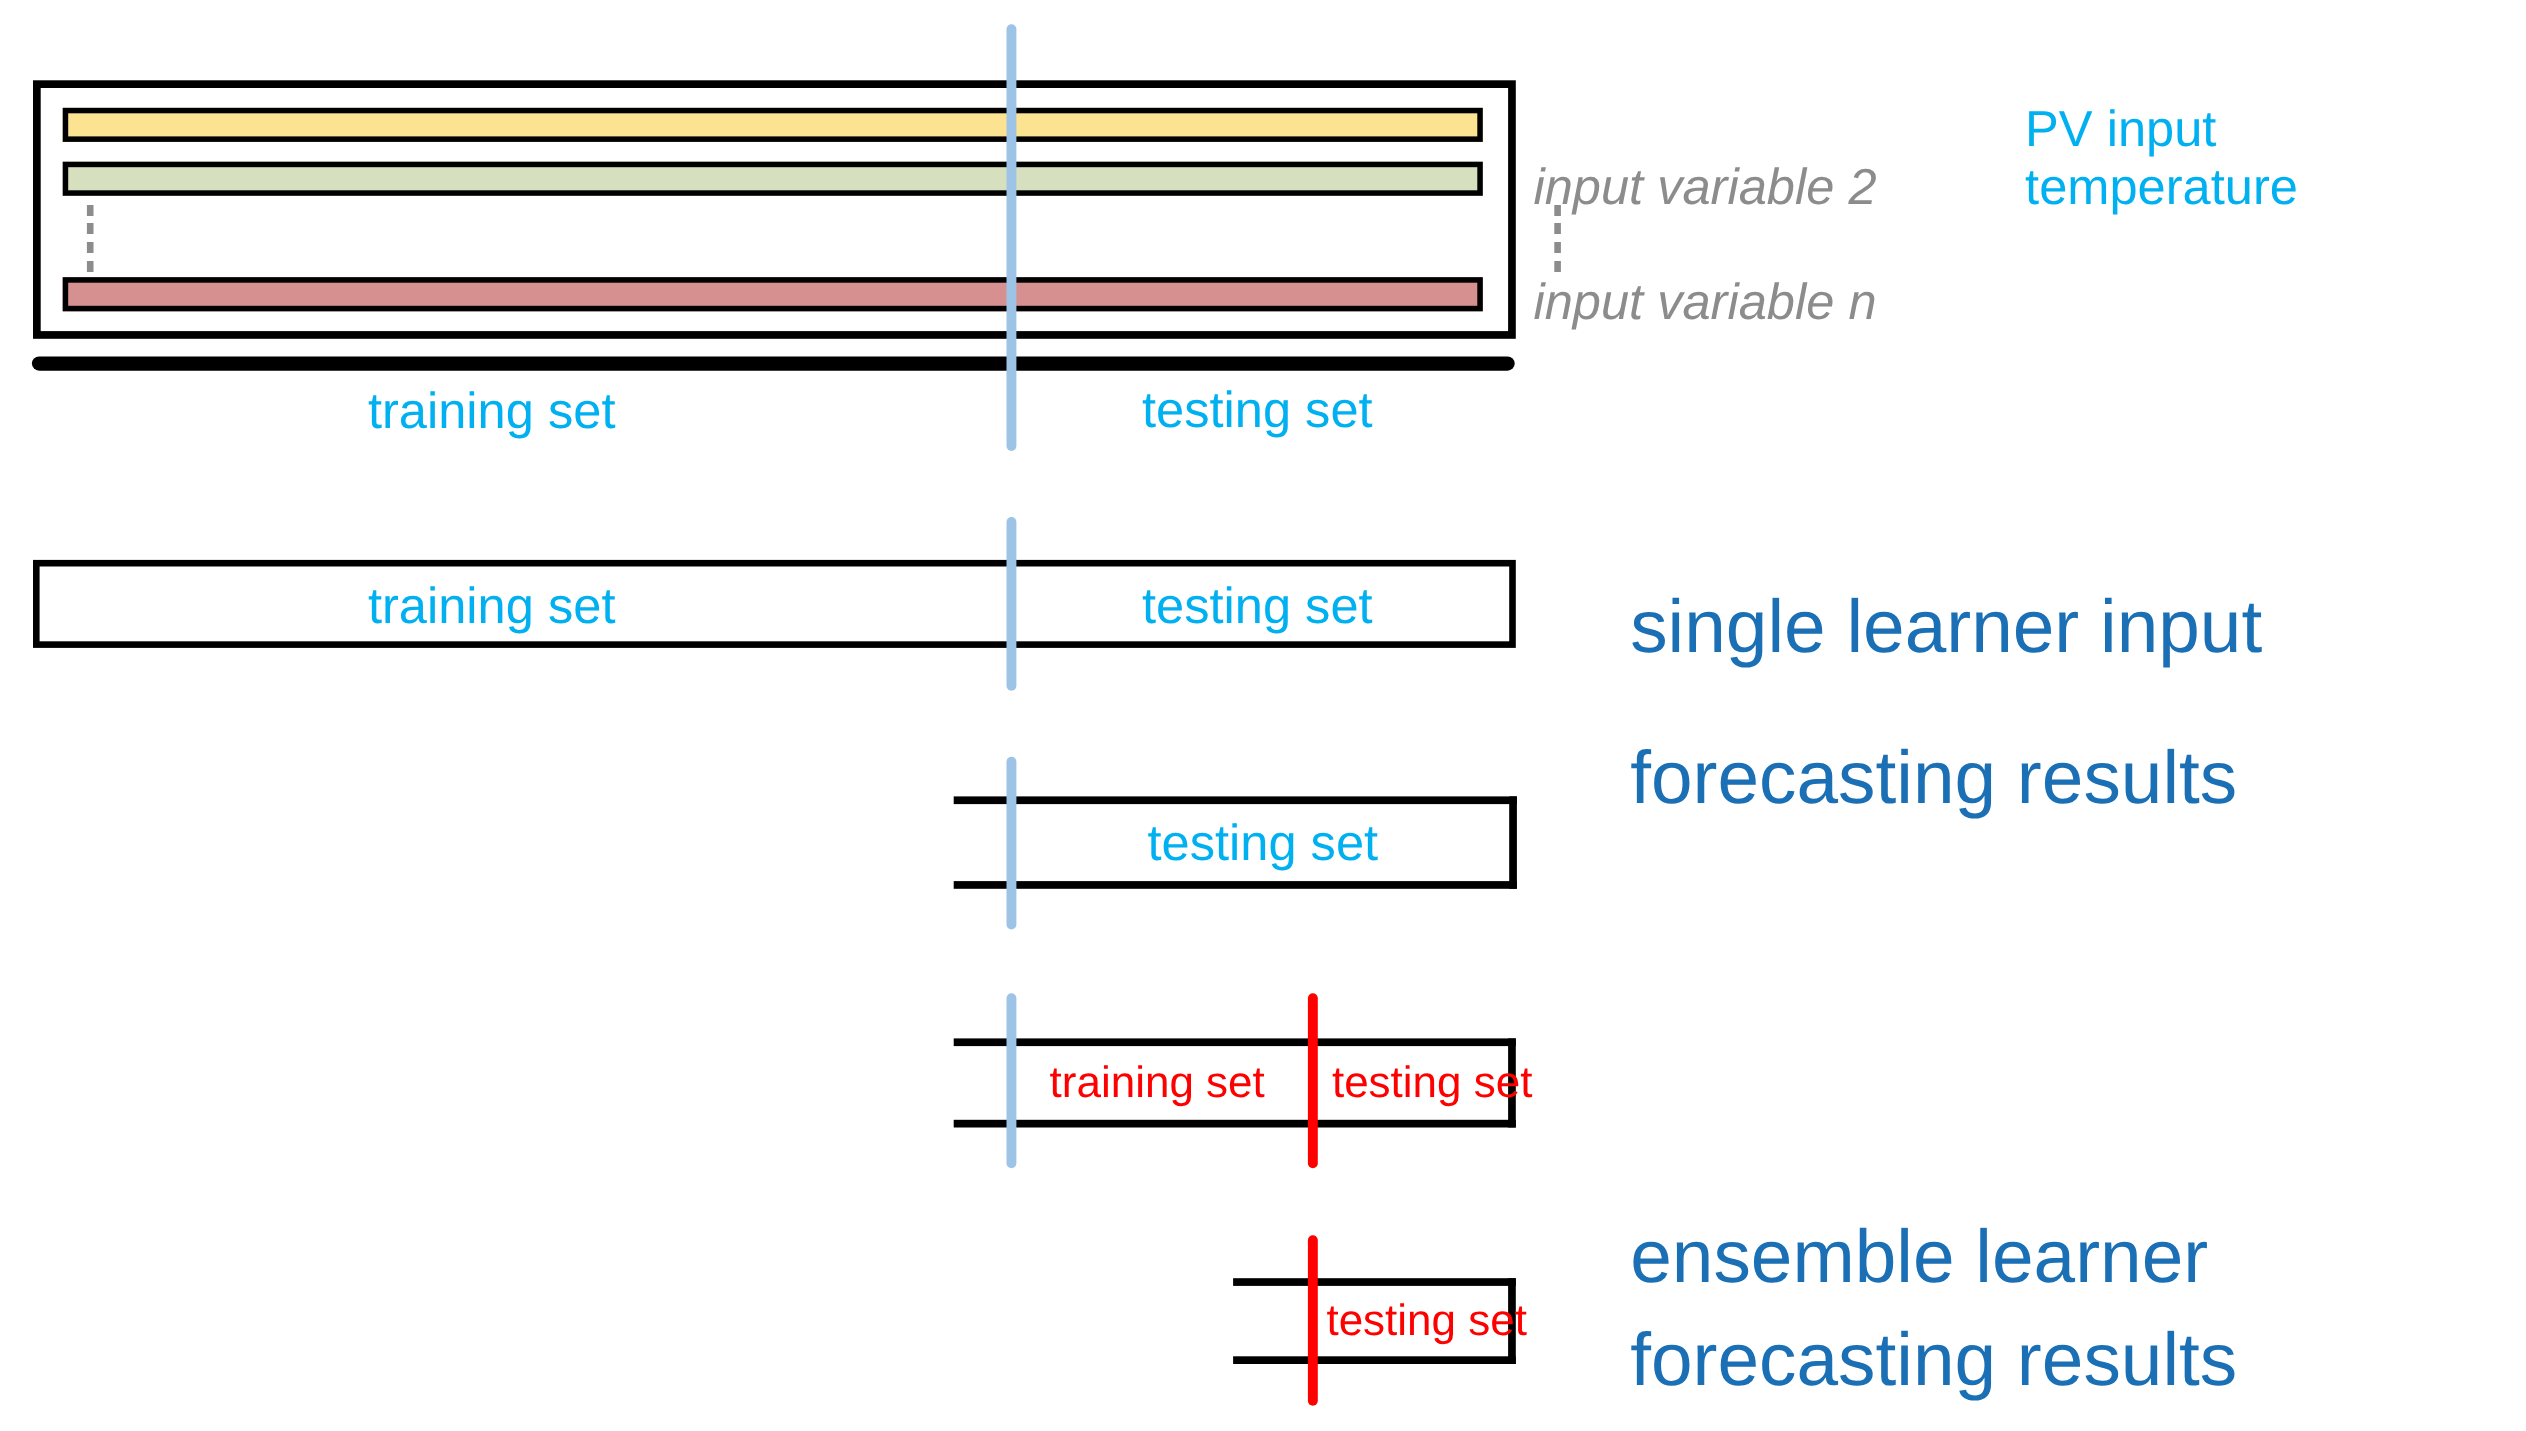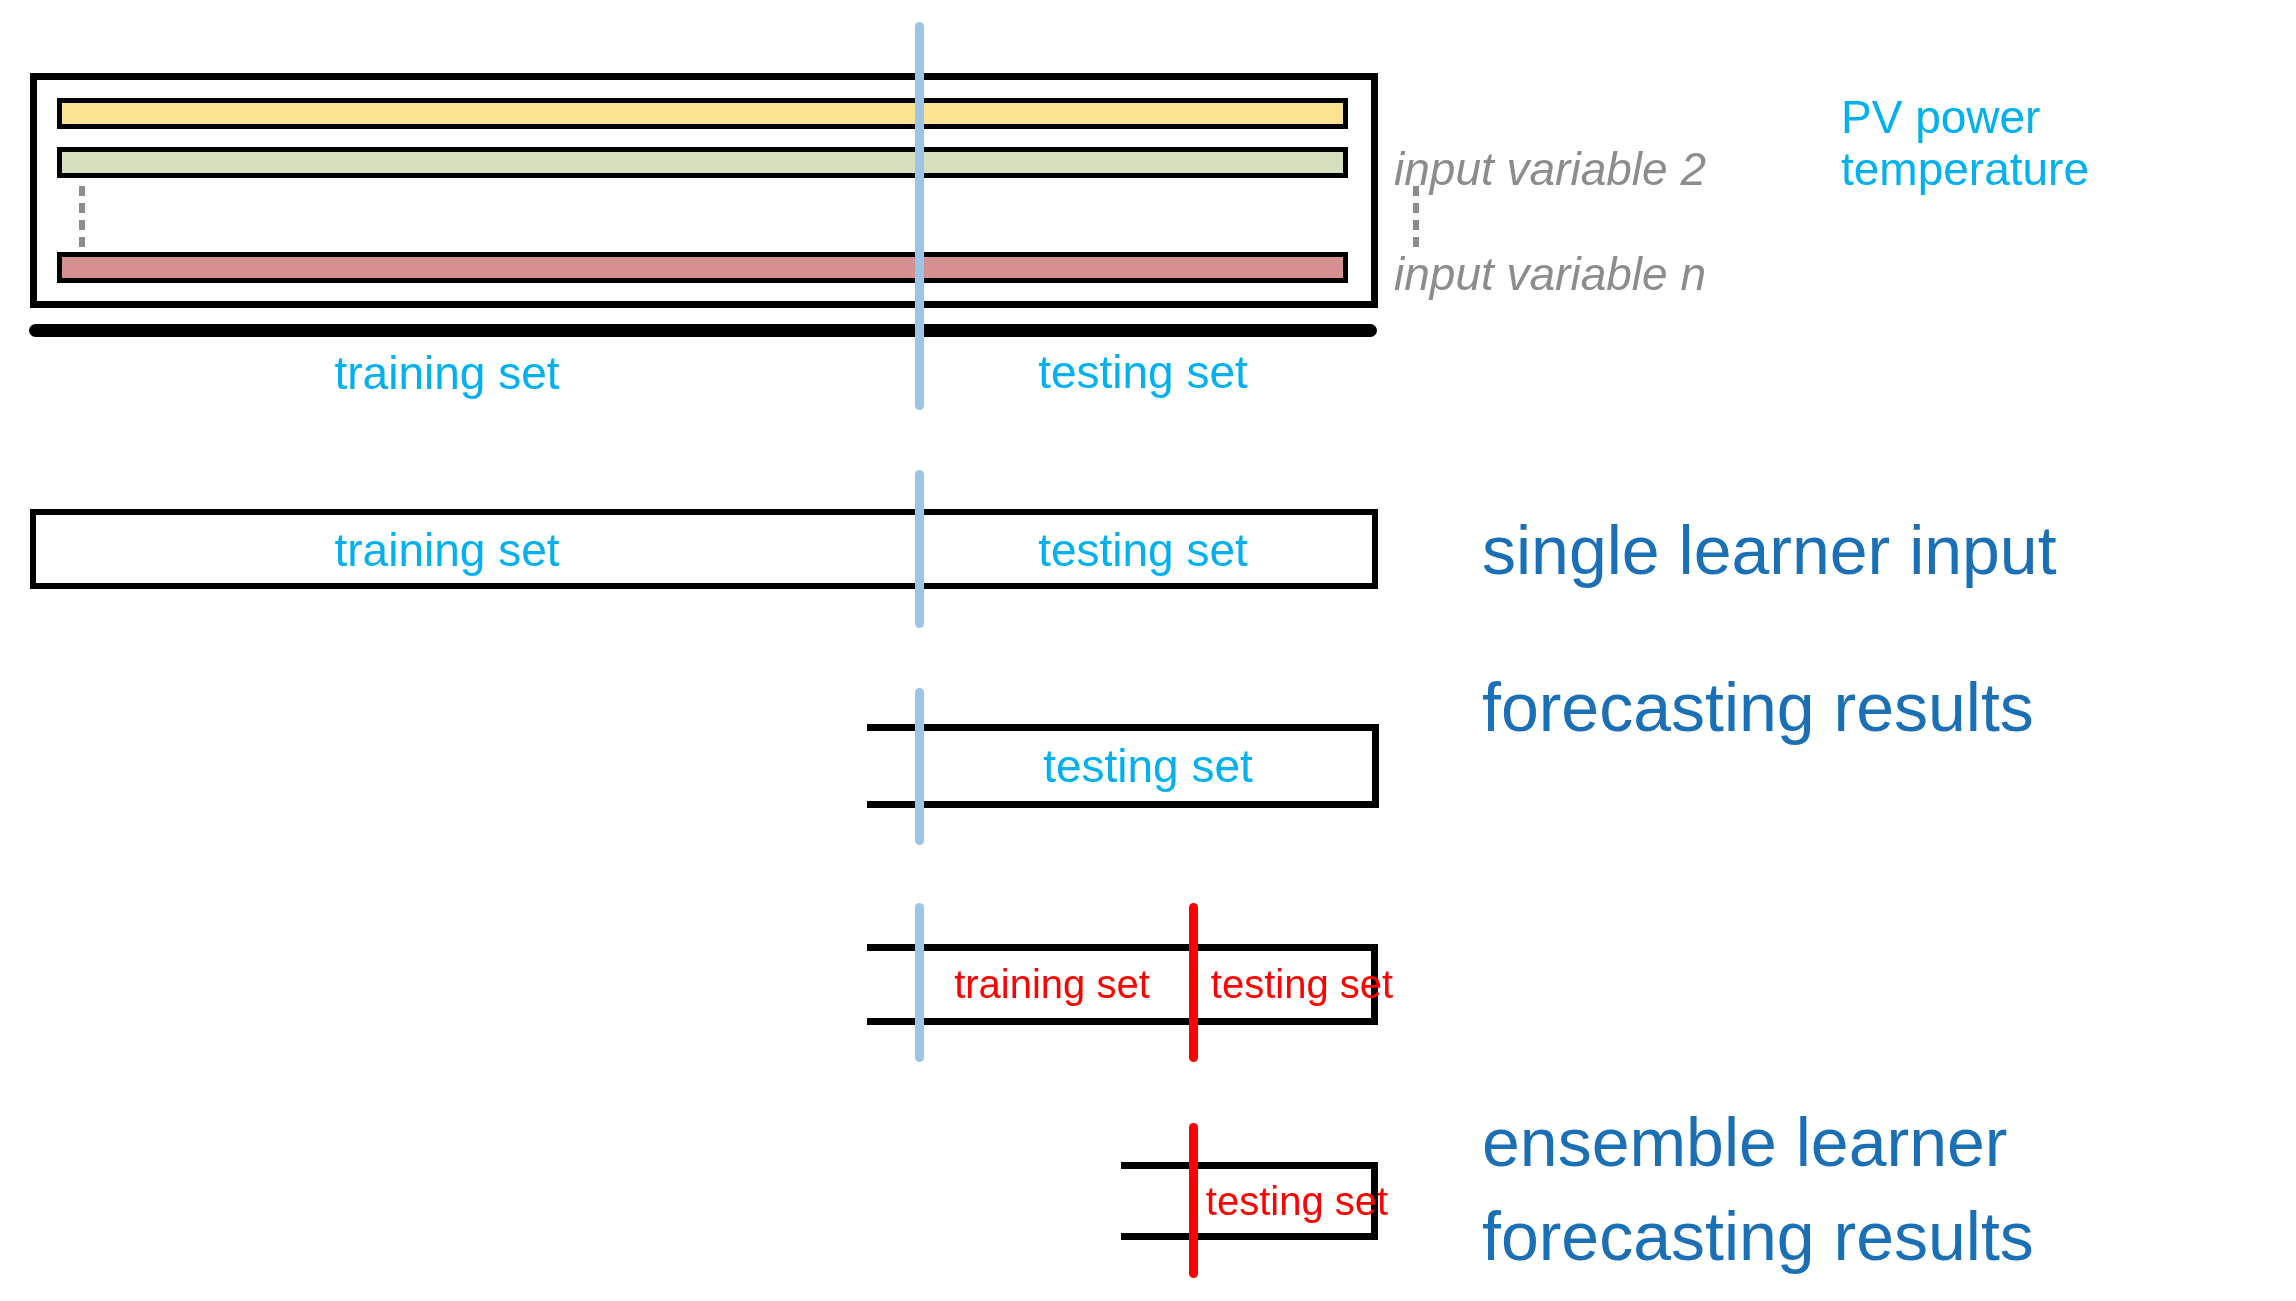--- a/index.html
+++ b/index.html
@@ -75,28 +75,28 @@
   <div class="abs dashes dashes-right"></div>
   <div class="abs underline"></div>
   <div class="abs vline vline-blue vl-top"></div>
 
   <div class="abs cyan-label" style="left:247px;top:346px;">training set</div>
   <div class="abs cyan-label" style="left:943px;top:345px;">testing set</div>
 
   <div class="abs gray-label" style="top:142px;">input variable 2</div>
   <div class="abs gray-label" style="top:247px;">input variable n</div>
 
-  <div class="abs meaning-label" style="top:90px;">PV power</div>
+  <div class="abs meaning-label" style="top:90px;">PV input</div>
   <div class="abs meaning-label" style="top:142px;">temperature</div>
 
   <div class="abs row-box box-single-input"></div>
   <div class="abs vline vline-blue vl-row2"></div>
   <div class="abs cyan-label" style="left:247px;top:523px;">training set</div>
   <div class="abs cyan-label" style="left:943px;top:523px;">testing set</div>
-  <div class="abs caption" style="top:516px;">single learner input</div>
+  <div class="abs caption" style="top:536px;">single learner input</div>
 
   <div class="abs open-box box-single-results"></div>
   <div class="abs vline vline-blue vl-row3"></div>
   <div class="abs cyan-label" style="left:948px;top:739px;">testing set</div>
   <div class="abs caption caption-2line" style="top:660px;">
     <div>forecasting results</div>
   </div>
 
   <div class="abs open-box box-ensemble-input"></div>
   <div class="abs vline vline-blue vl-row4"></div>

